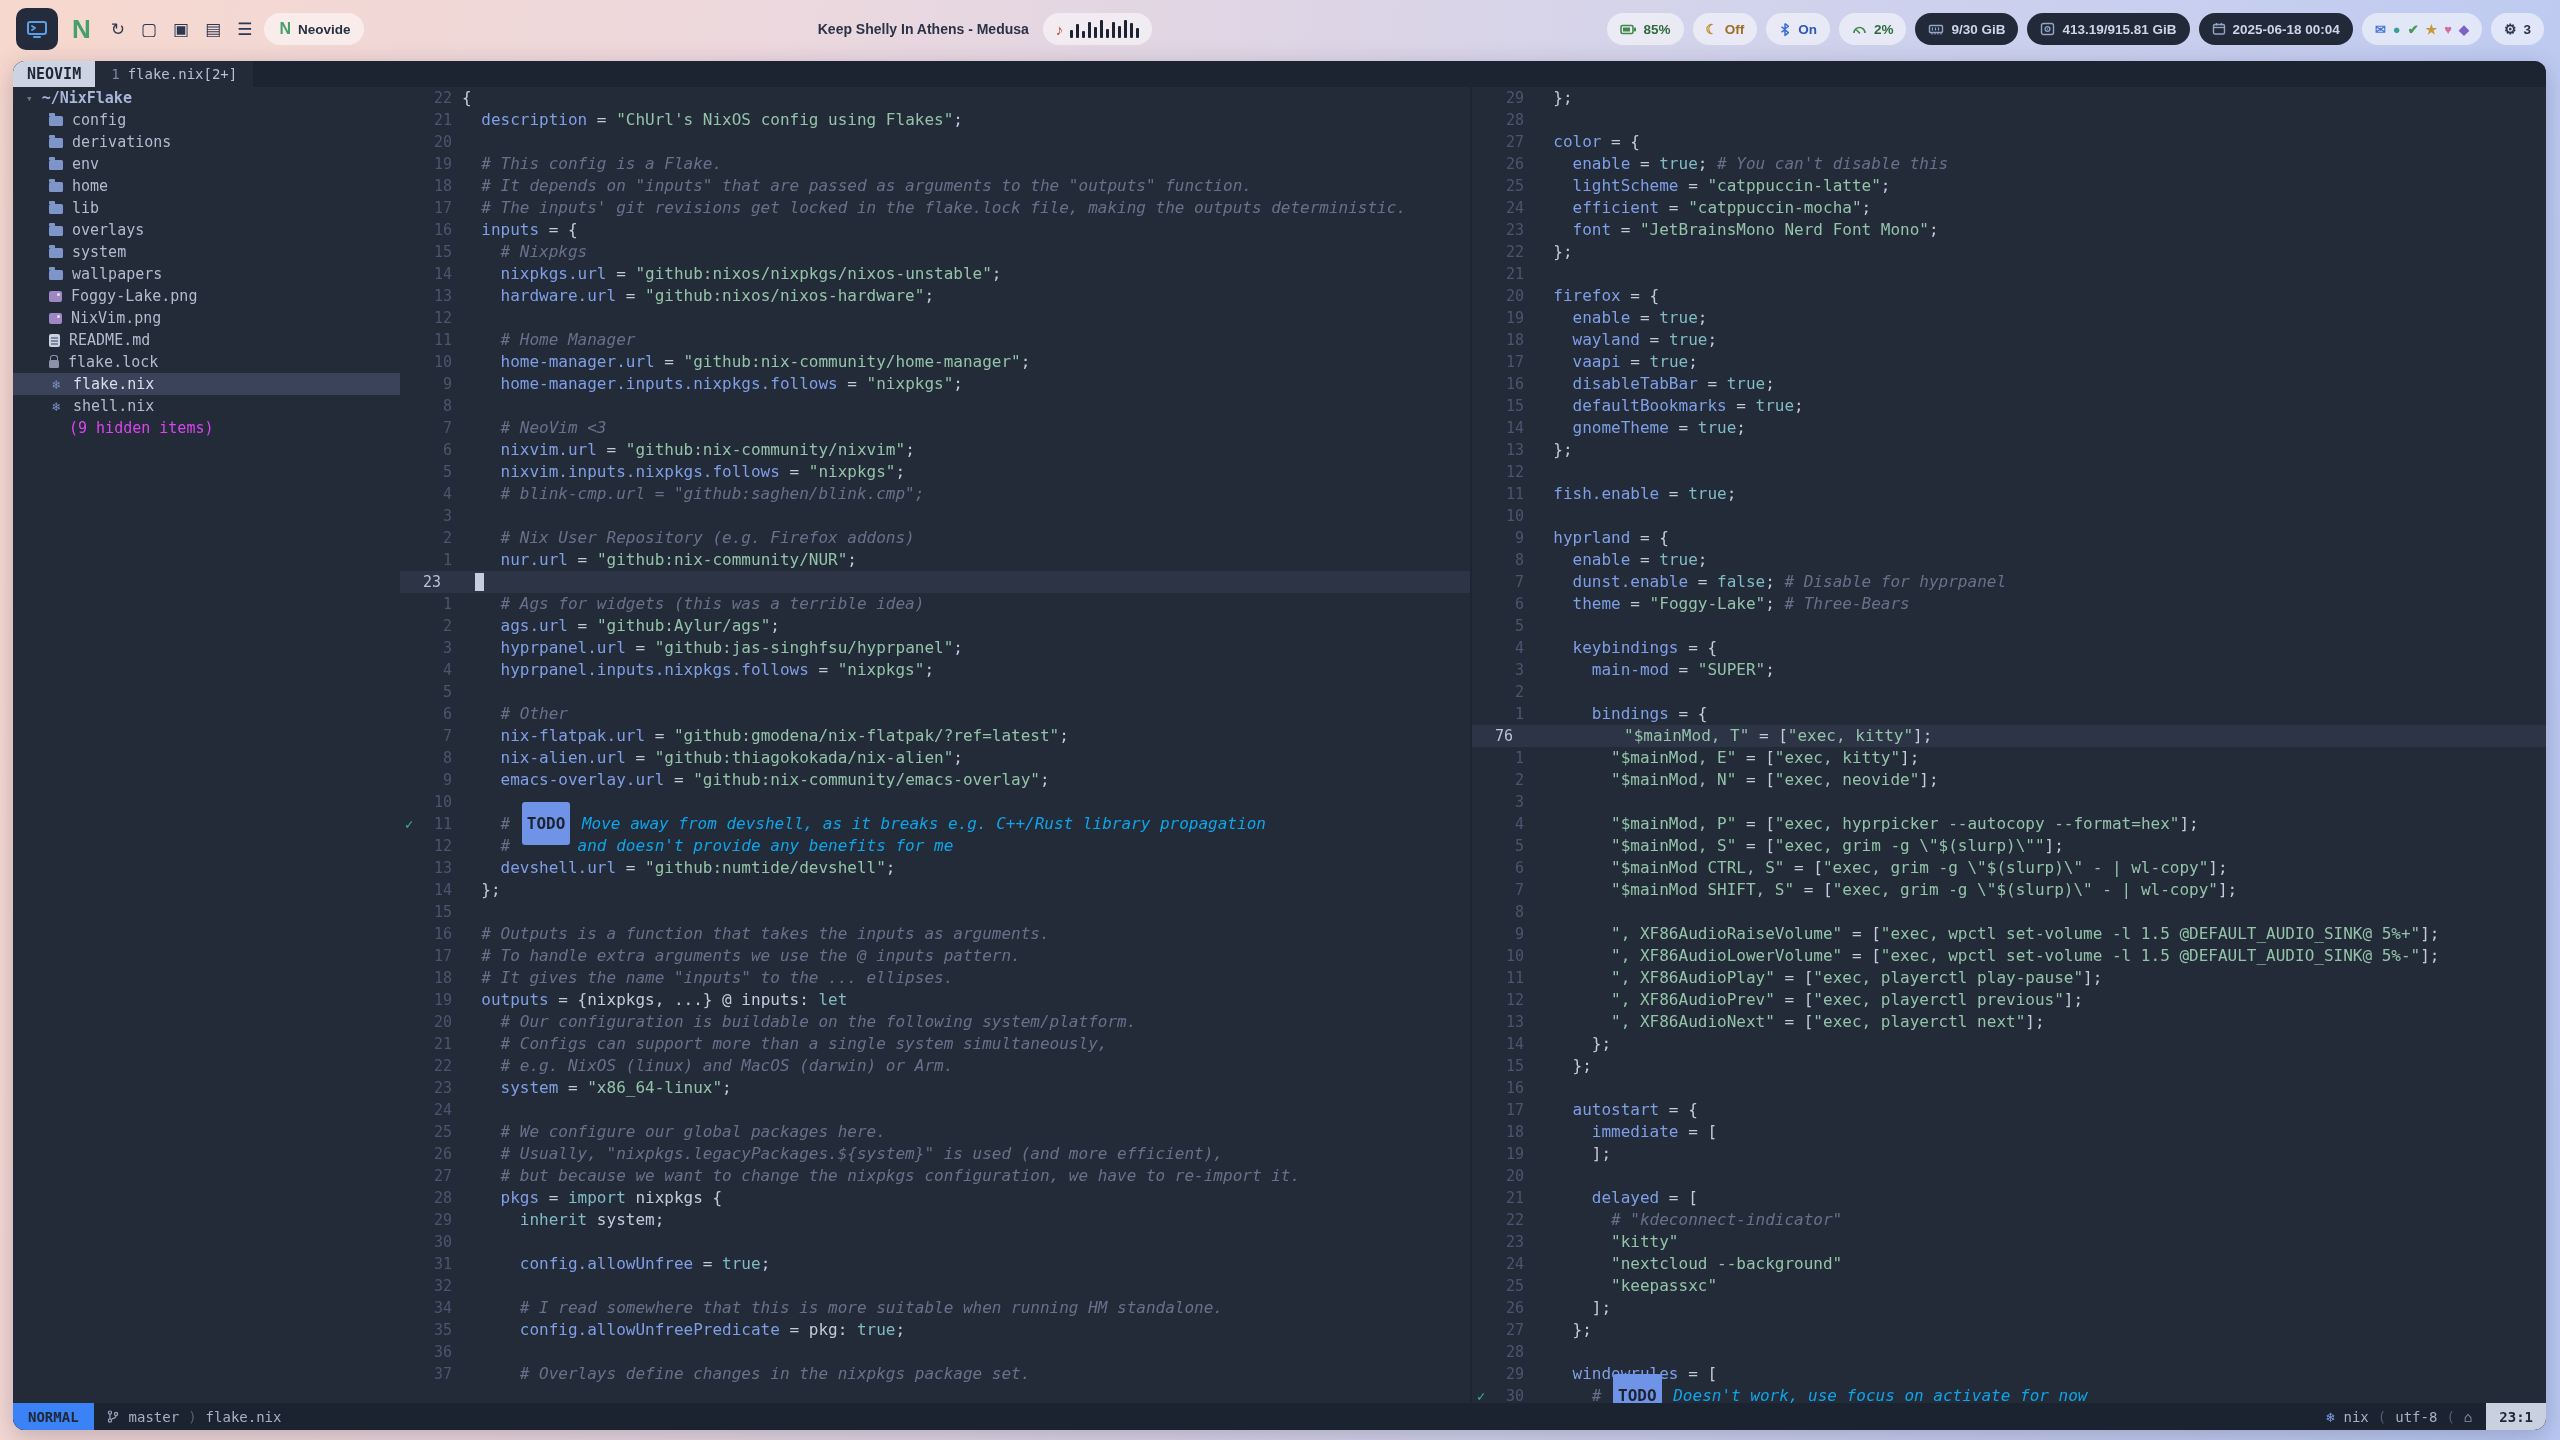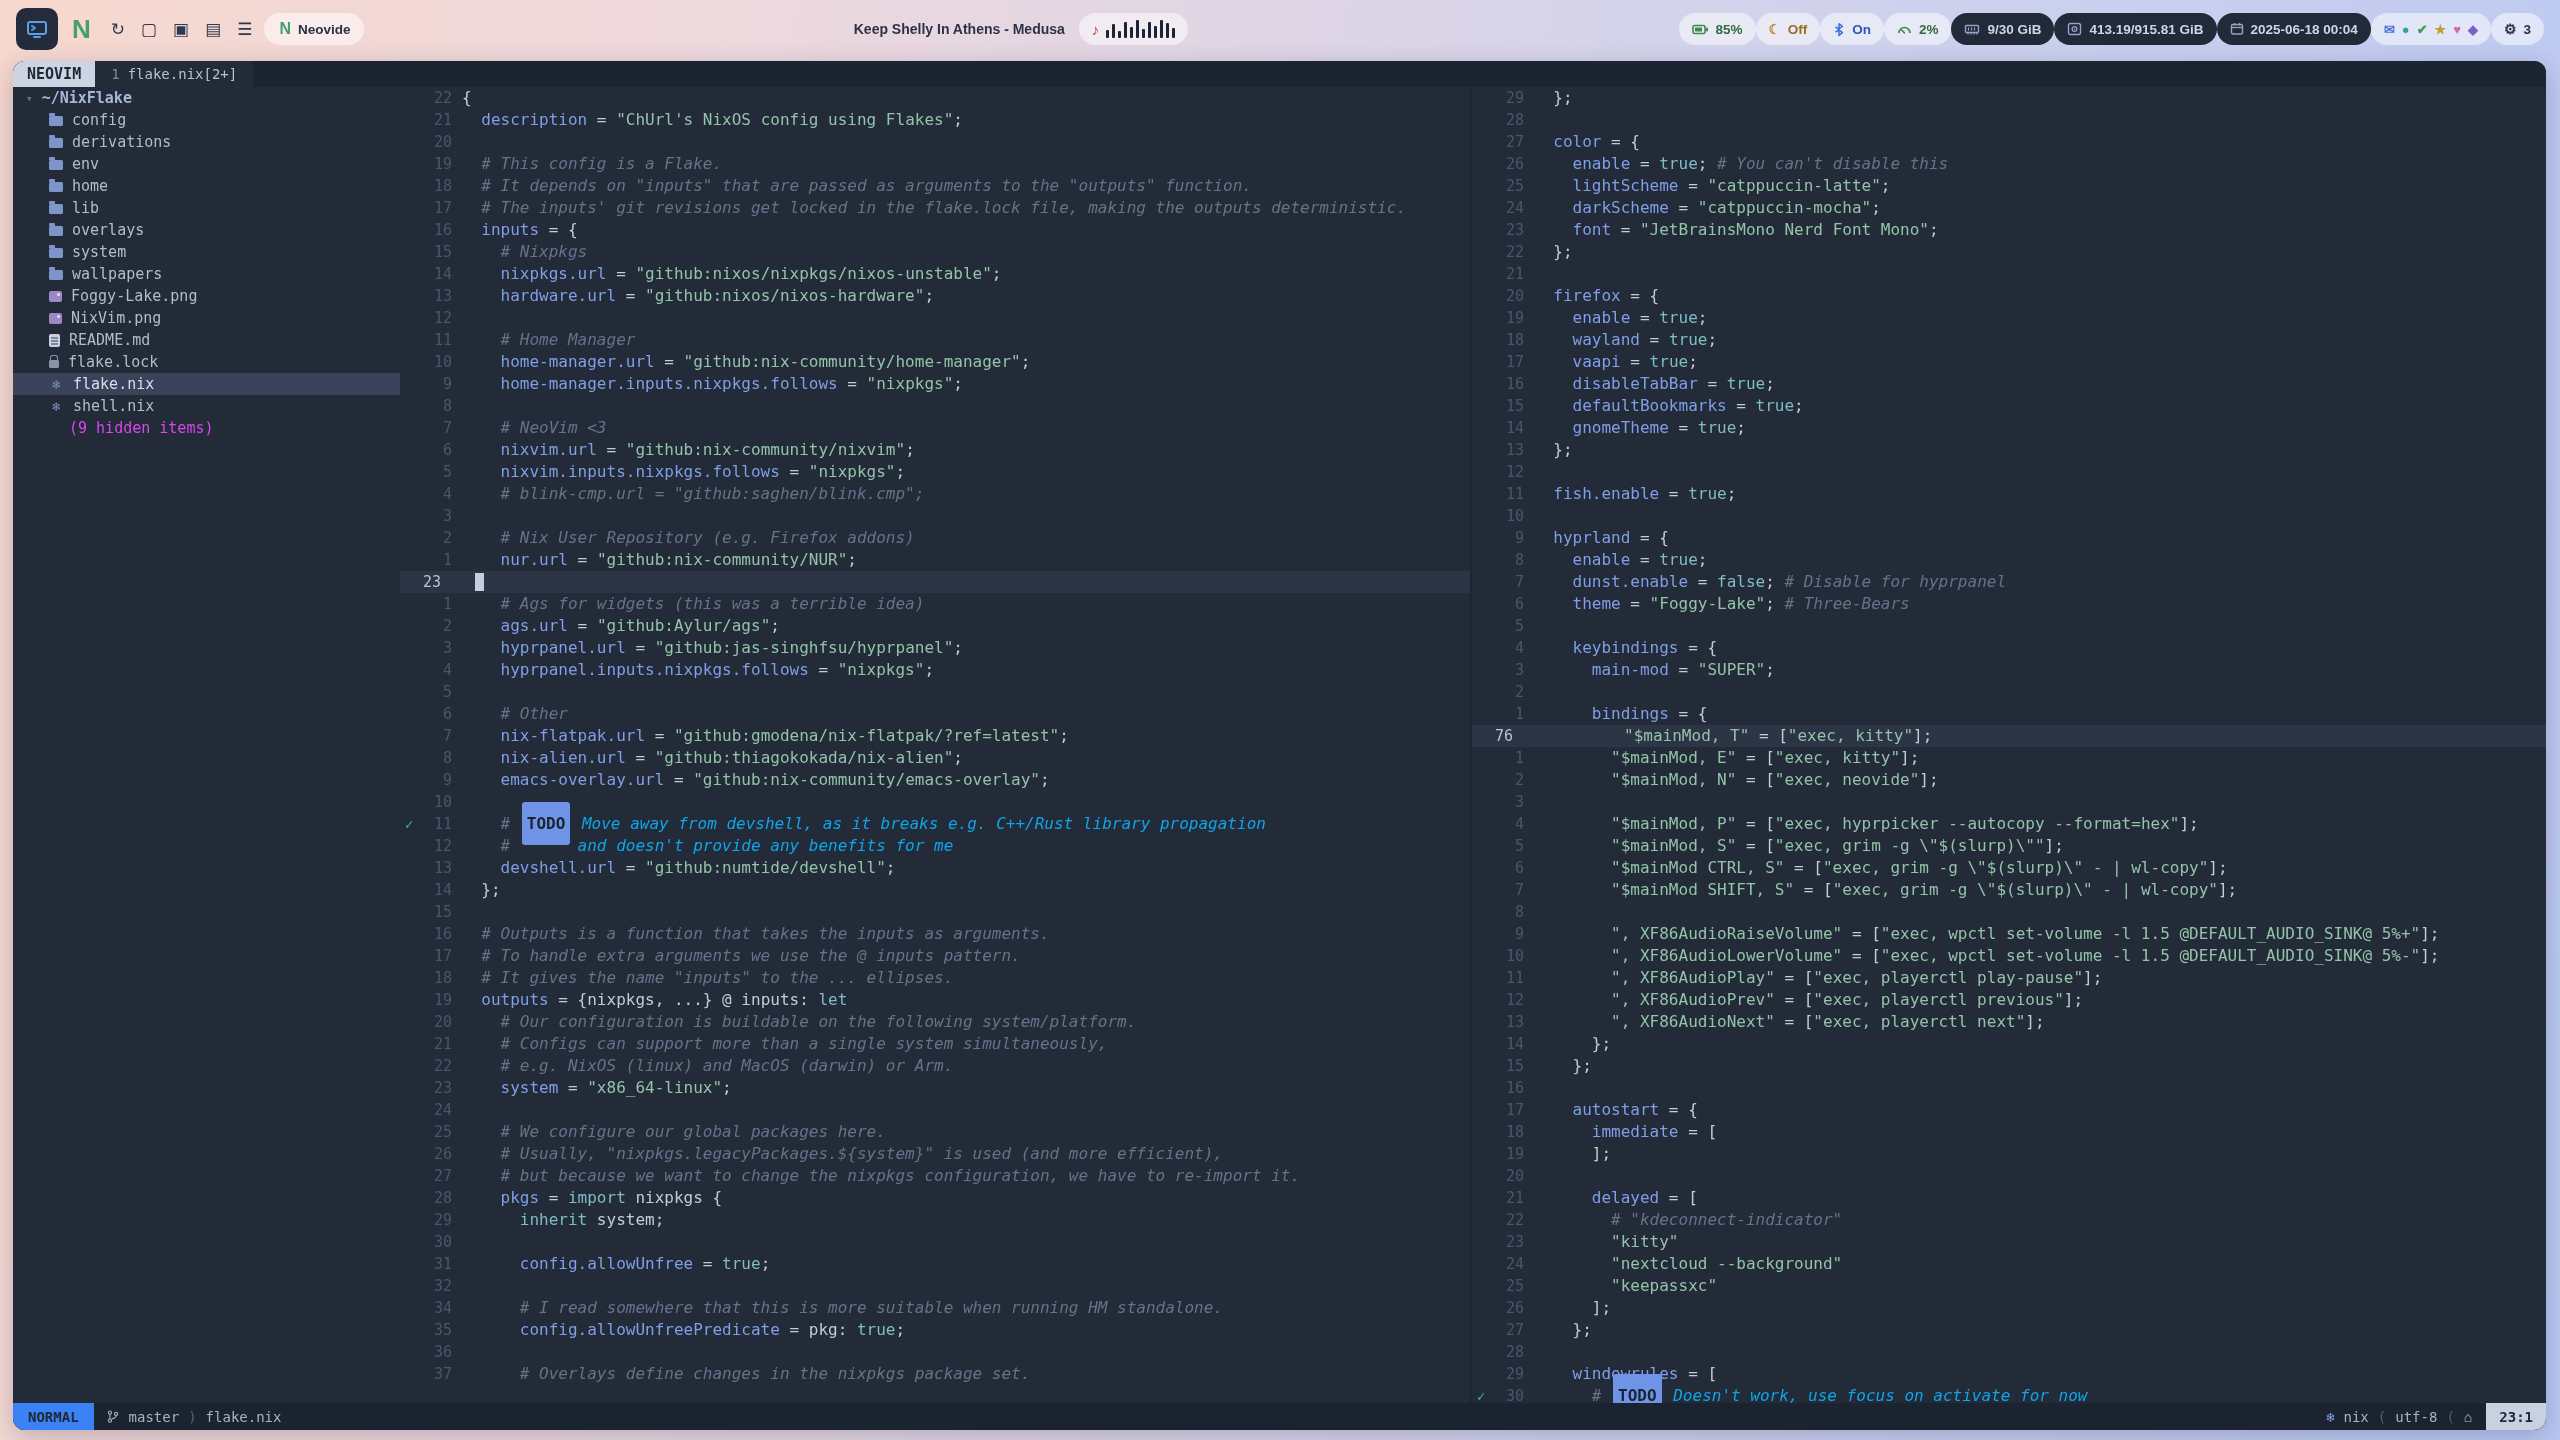--- a/index.html
+++ b/index.html
@@ -16,21 +16,21 @@
   .ws-icons{display:flex;align-items:center;gap:16px;margin-left:8px}
   .ws-ic{font-size:17px;color:#2d3750}
   .pill{height:32px;border-radius:16px;display:flex;align-items:center;gap:7px;padding:0 13px;font-size:13.5px;font-weight:600}
   .pill.light{background:rgba(255,255,255,0.52);color:#283044}
   .pill.dark{background:#222a3a;color:#cdd5e6}
   .tb-center{margin:0 auto;display:flex;align-items:center;gap:14px}
   .song{font-size:14px;font-weight:600;color:#2b3246}
   .viz-bars{display:inline-flex;align-items:flex-end;gap:3px;height:18px}
   .viz-bars i{display:block;width:3px;background:#1c2434;border-radius:1px}
   .note{color:#c2403a;font-size:15px}
-  .tb-right{display:flex;align-items:flex-start;}
+  .tb-right{display:flex;align-items:flex-start;gap:9px}
   .txt-green{color:#2f6b3d}
   .txt-amber{color:#9a6f24}
   .txt-blue{color:#2f58b5}
   .tray-ic{font-size:13px;line-height:1}
   
   .nvim{position:absolute;left:13px;top:61px;width:2533px;height:1369px;background:#232a38;border-radius:12px;overflow:hidden;display:flex;flex-direction:column;box-shadow:0 6px 24px rgba(40,40,70,.25)}
   .tabline{height:26px;background:#1d2431;display:flex;align-items:stretch;flex:none}
   .nt-badge{background:#ccd3e2;color:#202736;font-weight:600;font-size:15px;display:flex;align-items:center;padding:0 14px}
   .buffer-tab{background:#232a38;display:flex;align-items:center;gap:8px;padding:0 16px;font-size:14px;color:#b7c1d4}
   .buffer-tab .idx{color:#7c87a0}
@@ -329,21 +329,21 @@
         <div class="cl"><span class="sign"></span><span class="num">35</span><span class="code"><span class="tk-t">      </span><span class="tk-a">config.allowUnfreePredicate</span><span class="tk-t"> = pkg: </span><span class="tk-k">true</span><span class="tk-t">;</span></span></div>
         <div class="cl"><span class="sign"></span><span class="num">36</span><span class="code"></span></div>
         <div class="cl"><span class="sign"></span><span class="num">37</span><span class="code"><span class="tk-c">      # Overlays define changes in the nixpkgs package set.</span></span></div>
       </div>
     <div class="pane right">
         <div class="cl"><span class="sign"></span><span class="num">29</span><span class="code"><span class="tk-t">  };</span></span></div>
         <div class="cl"><span class="sign"></span><span class="num">28</span><span class="code"></span></div>
         <div class="cl"><span class="sign"></span><span class="num">27</span><span class="code"><span class="tk-t">  </span><span class="tk-a">color</span><span class="tk-t"> = {</span></span></div>
         <div class="cl"><span class="sign"></span><span class="num">26</span><span class="code"><span class="tk-t">    </span><span class="tk-a">enable</span><span class="tk-t"> = </span><span class="tk-k">true</span><span class="tk-t">; </span><span class="tk-c"># You can't disable this</span></span></div>
         <div class="cl"><span class="sign"></span><span class="num">25</span><span class="code"><span class="tk-t">    </span><span class="tk-a">lightScheme</span><span class="tk-t"> = </span><span class="tk-s">"catppuccin-latte"</span><span class="tk-t">;</span></span></div>
-        <div class="cl"><span class="sign"></span><span class="num">24</span><span class="code"><span class="tk-t">    </span><span class="tk-a">darkScheme</span><span class="tk-t"> = </span><span class="tk-s">"catppuccin-mocha"</span><span class="tk-t">;</span></span></div>
+        <div class="cl"><span class="sign"></span><span class="num">24</span><span class="code"><span class="tk-t">    </span><span class="tk-a">efficient</span><span class="tk-t"> = </span><span class="tk-s">"catppuccin-mocha"</span><span class="tk-t">;</span></span></div>
         <div class="cl"><span class="sign"></span><span class="num">23</span><span class="code"><span class="tk-t">    </span><span class="tk-a">font</span><span class="tk-t"> = </span><span class="tk-s">"JetBrainsMono Nerd Font Mono"</span><span class="tk-t">;</span></span></div>
         <div class="cl"><span class="sign"></span><span class="num">22</span><span class="code"><span class="tk-t">  };</span></span></div>
         <div class="cl"><span class="sign"></span><span class="num">21</span><span class="code"></span></div>
         <div class="cl"><span class="sign"></span><span class="num">20</span><span class="code"><span class="tk-t">  </span><span class="tk-a">firefox</span><span class="tk-t"> = {</span></span></div>
         <div class="cl"><span class="sign"></span><span class="num">19</span><span class="code"><span class="tk-t">    </span><span class="tk-a">enable</span><span class="tk-t"> = </span><span class="tk-k">true</span><span class="tk-t">;</span></span></div>
         <div class="cl"><span class="sign"></span><span class="num">18</span><span class="code"><span class="tk-t">    </span><span class="tk-a">wayland</span><span class="tk-t"> = </span><span class="tk-k">true</span><span class="tk-t">;</span></span></div>
         <div class="cl"><span class="sign"></span><span class="num">17</span><span class="code"><span class="tk-t">    </span><span class="tk-a">vaapi</span><span class="tk-t"> = </span><span class="tk-k">true</span><span class="tk-t">;</span></span></div>
         <div class="cl"><span class="sign"></span><span class="num">16</span><span class="code"><span class="tk-t">    </span><span class="tk-a">disableTabBar</span><span class="tk-t"> = </span><span class="tk-k">true</span><span class="tk-t">;</span></span></div>
         <div class="cl"><span class="sign"></span><span class="num">15</span><span class="code"><span class="tk-t">    </span><span class="tk-a">defaultBookmarks</span><span class="tk-t"> = </span><span class="tk-k">true</span><span class="tk-t">;</span></span></div>
         <div class="cl"><span class="sign"></span><span class="num">14</span><span class="code"><span class="tk-t">    </span><span class="tk-a">gnomeTheme</span><span class="tk-t"> = </span><span class="tk-k">true</span><span class="tk-t">;</span></span></div>

